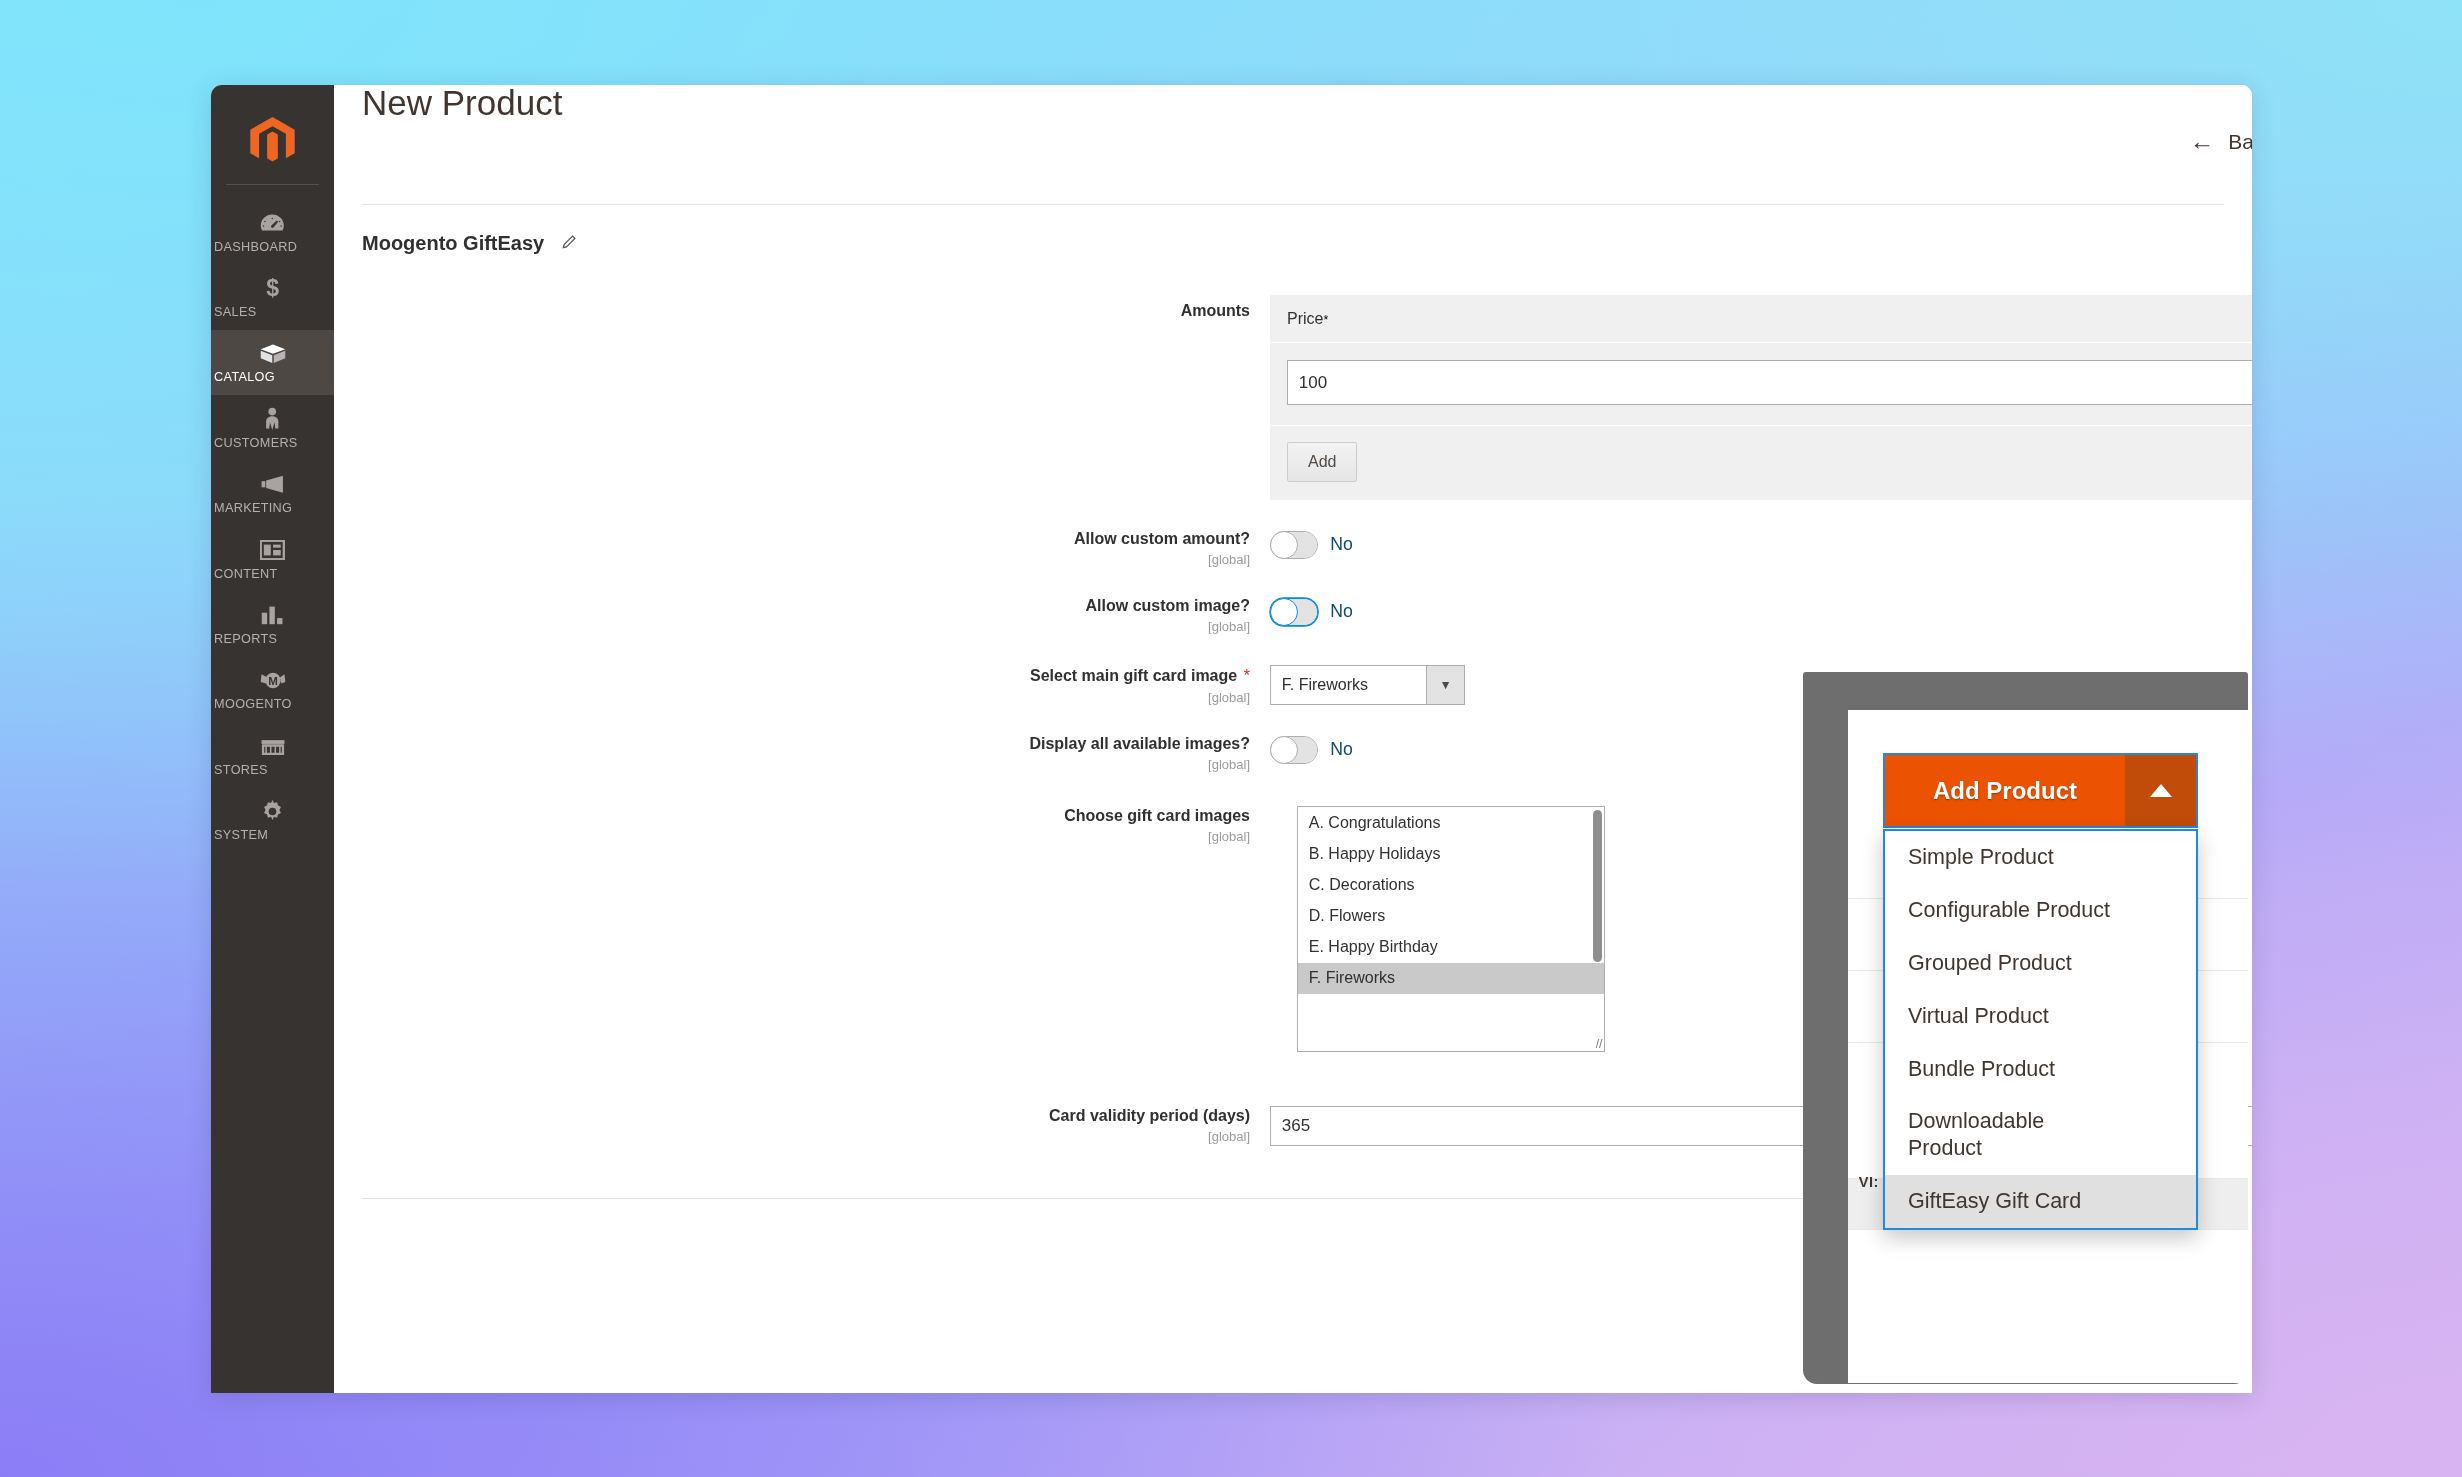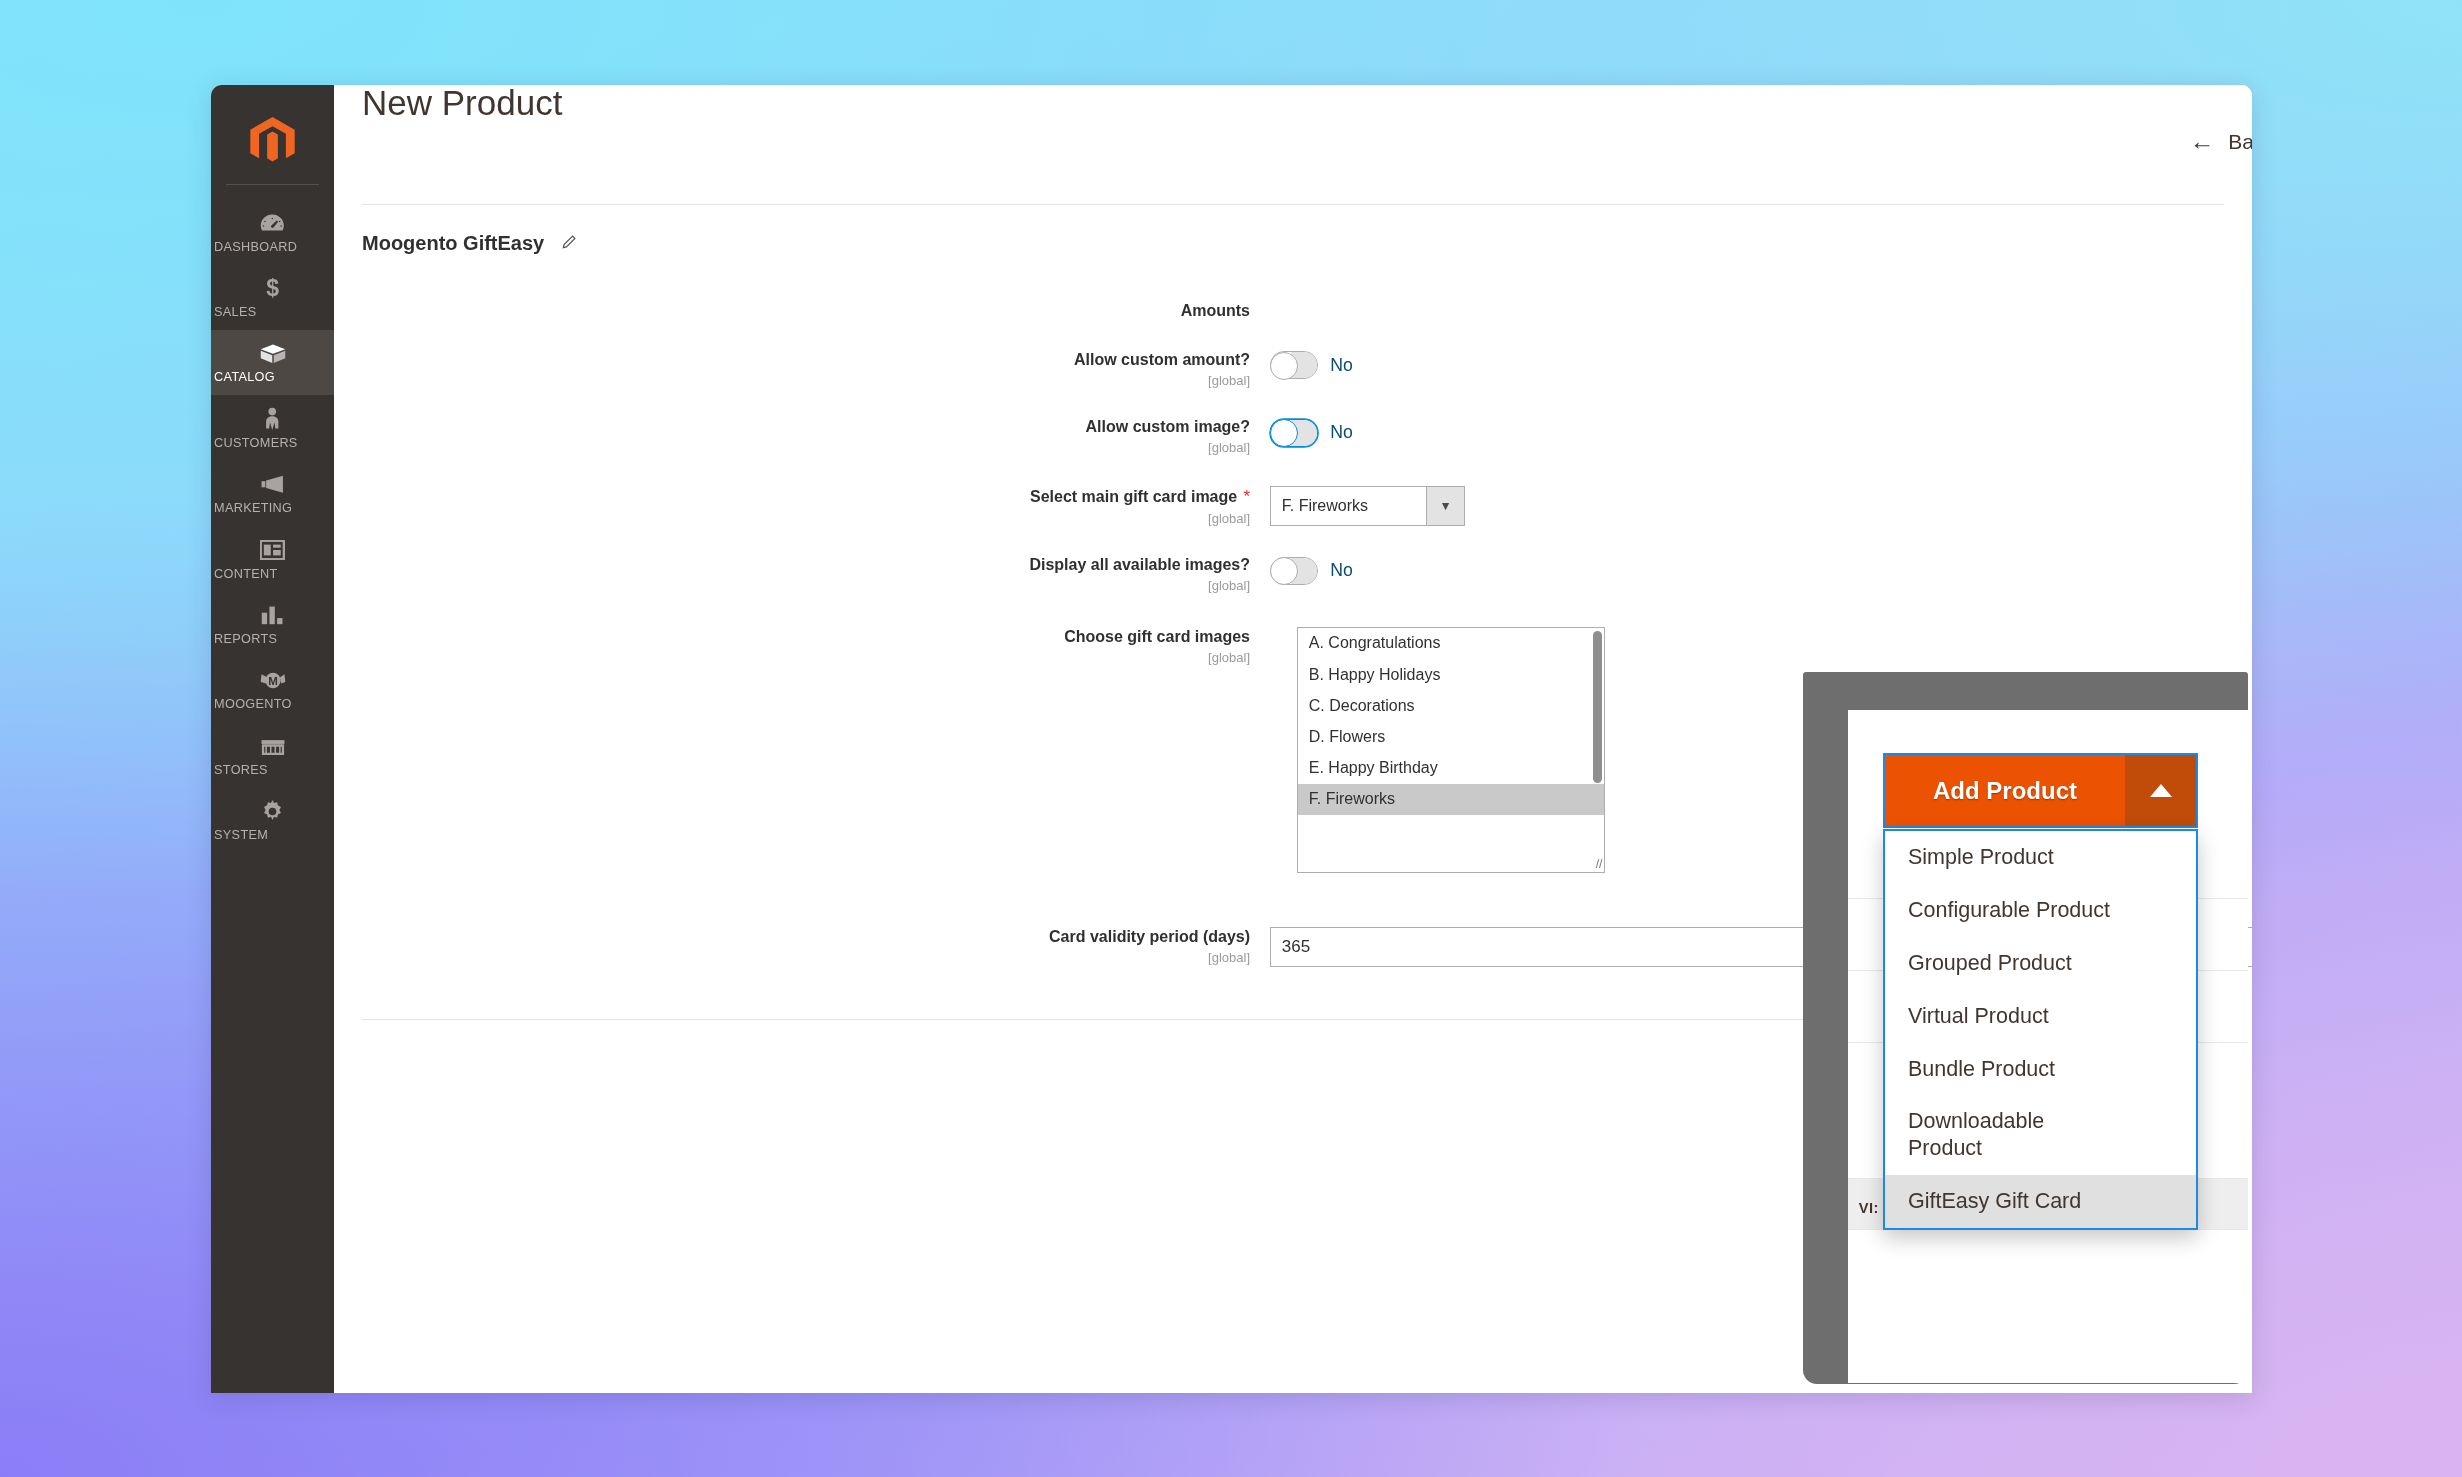--- a/index.html
+++ b/index.html
@@ -440,20 +440,34 @@
         </svg>
       </span>
     </div>
 
     <div class="form-area">
 
       <div class="field-row">
         <div class="field-label-col amounts-label">
           <div class="field-label">Amounts</div>
         </div>
+        <div class="field-control-col">
+          <div class="amounts-box">
+            <div class="amounts-head">
+              <span class="amounts-head-text">Price</span><span class="req">*</span>
+            </div>
+            <div class="amounts-body">
+              <input class="price-input" type="text" value="100" style="">
+
+            </div>
+            <div class="amounts-foot">
+              <button class="add-btn">Add</button>
+            </div>
+          </div>
+        </div>
       </div>
 
       <div class="field-row toggle-row">
         <div class="field-label-col">
           <div class="field-label">Allow custom amount?</div>
           <div class="field-scope">[global]</div>
         </div>
         <div class="field-control-col">
           <div class="toggle-wrap">
             <span class="toggle">
@@ -550,21 +564,21 @@
 <div class="overlay-panel">
   <div class="overlay-inner">
 
     <div class="ghost-grid">
       <div class="ghost-line" style="top:188px"></div>
       <div class="ghost-line" style="top:260px"></div>
       <div class="ghost-line" style="top:332px"></div>
       <div class="ghost-band" style="top:468px;height:51px"></div>
       <div class="ghost-line" style="top:468px"></div>
       <div class="ghost-line" style="top:519px"></div>
-      <div class="ghost-text" style="left:10.8px; top:490px">VI:</div>
+      <div class="ghost-text" style="left:10.8px; top:464px">VI:</div>
     </div>
 
     <div class="add-product-btn">
       <div class="ap-main">Add Product</div>
       <div class="ap-toggle">
         <span class="ap-caret"></span>
       </div>
     </div>
 
     <div class="ap-menu">

